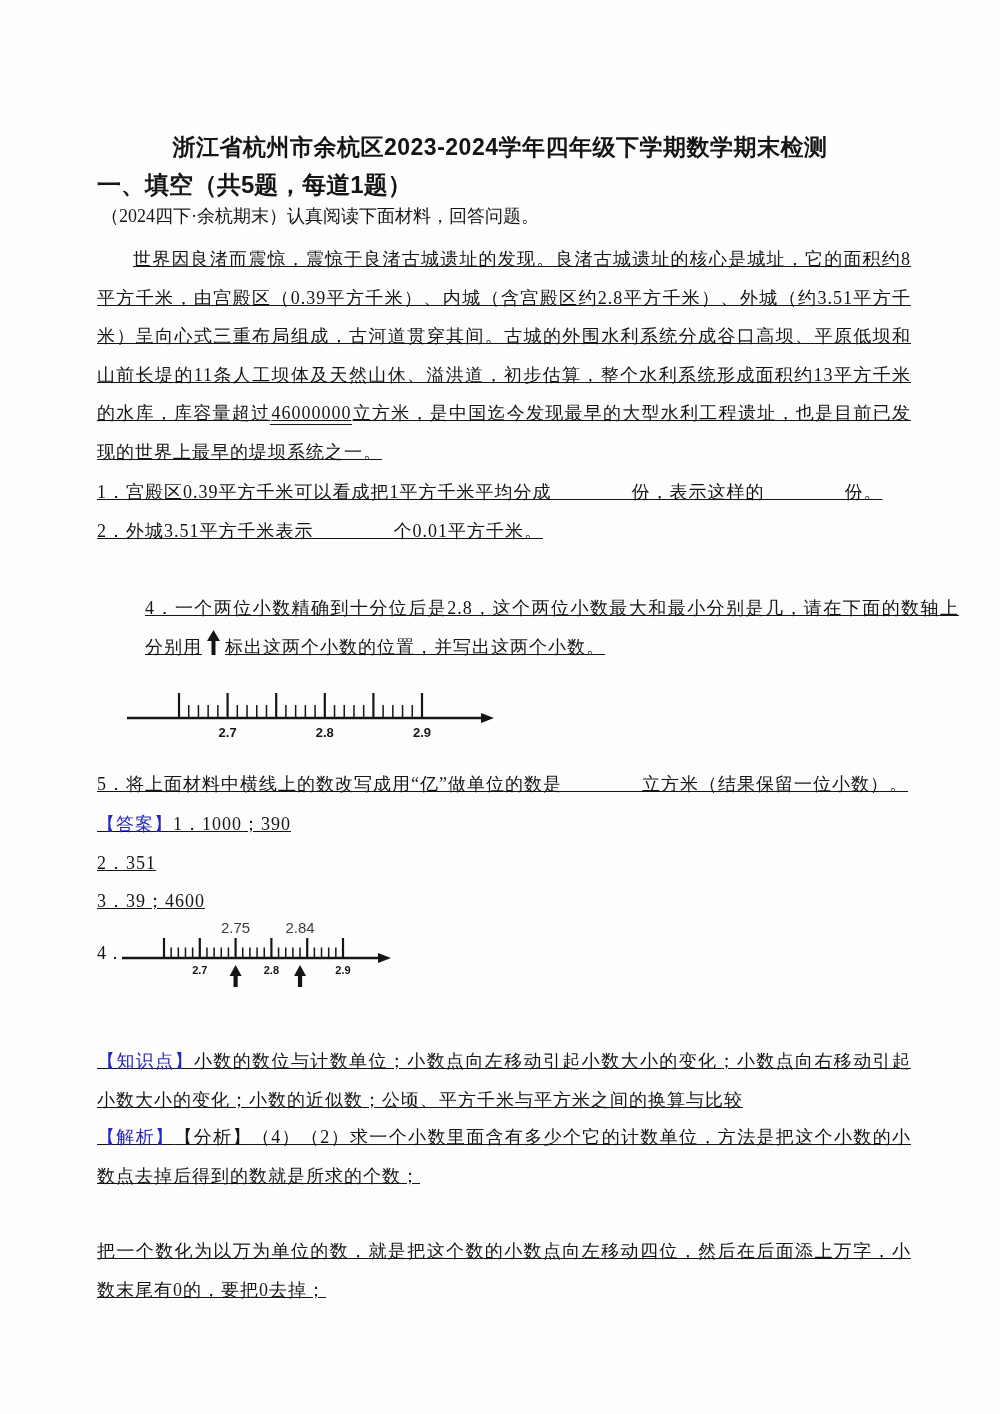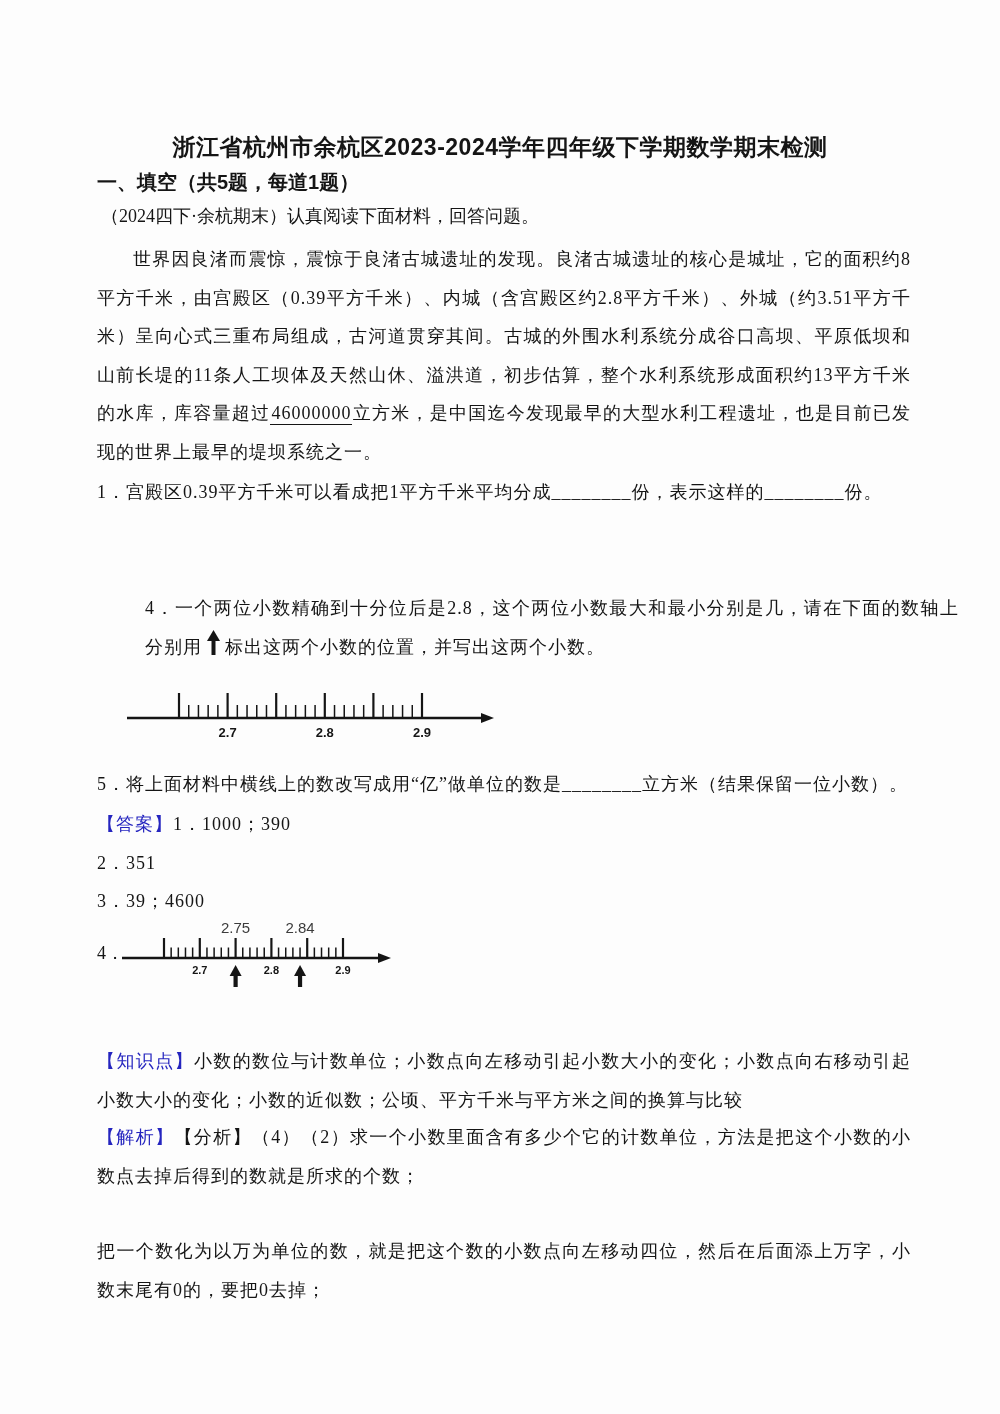--- a/index.html
+++ b/index.html
@@ -16,28 +16,29 @@
   .abs { position:absolute; }
   .doc-title {
     left:0; top:132px; width:1000px;
     text-align:center;
     font-family:"Liberation Sans","DejaVu Sans",sans-serif;
     font-size:23px; font-weight:700; letter-spacing:0.5px;
   }
   .section-heading {
     left:97px; top:169px; width:812px;
     font-family:"Liberation Sans","DejaVu Sans",sans-serif;
-    font-size:20px; font-weight:700;
+    font-size:24px; font-weight:700;
   }
   .intro { left:101px; top:204px; width:812px; font-size:18px; }
   .body-block {
     left:97px; width:814px;
     font-size:18px; line-height:38.6px;
     letter-spacing:1px;
     text-align:justify;
+    text-decoration:underline;
   }
   .material { top:240px; text-indent:2em; }
   .underlined-num { border-bottom:1.6px solid #151515; padding:0 1px 1px 1px; }
   .q1 { top:473px; } .q2 { top:512px; } .q3 { top:550px; }
   .q4 { top:589px; line-height:39px;margin-left:48px; }
   .q5 { top:765px; }
   .ans1 { top:805px; } .ans2 { top:844px; } .ans3 { top:882px; }
   .ans5 { top:1006px; }
   .knowledge { top:1042px; }
   .analysis1 { top:1118px; }
@@ -56,20 +57,21 @@
 
   <div class="abs doc-title">浙江省杭州市余杭区2023-2024学年四年级下学期数学期末检测</div>
 
   <div class="abs section-heading">一、填空（共5题，每道1题）</div>
 
   <div class="abs intro">（2024四下·余杭期末）认真阅读下面材料，回答问题。</div>
 
   <div class="abs body-block material"><span>世界因良渚而震惊，震惊于良渚古城遗址的发现。良渚古城遗址的核心是城址，它的面积约8平方千米，由宫殿区（0.39平方千米）、内城（含宫殿区约2.8平方千米）、外城（约3.51平方千米）呈向心式三重布局组成，古河道贯穿其间。古城的外围水利系统分成谷口高坝、平原低坝和山前长堤的11条人工坝体及天然山休、溢洪道，初步估算，整个水利系统形成面积约13平方千米的水库，库容量超过</span><span class="underlined-num">46000000</span><span>立方米，是中国迄今发现最早的大型水利工程遗址，也是目前已发现的世界上最早的堤坝系统之一。</span></div>
 
   <div class="abs body-block q1">1．宫殿区0.39平方千米可以看成把1平方千米平均分成________份，表示这样的________份。</div>
+  <div class="abs body-block q2">2．外城3.51平方千米表示________个0.01平方千米。</div>
 
   <div class="abs body-block q4"><span>4．一个两位小数精确到十分位后是2.8，这个两位小数最大和最小分别是几，请在下面的数轴上分别用</span><span class="inline-arrow"><svg width="15" height="26" viewBox="0 0 15 26">
           <line x1="7.5" y1="25" x2="7.5" y2="8" stroke="#151515" stroke-width="4"></line>
           <polygon points="7.5,0 1,11 14,11" fill="#151515"></polygon>
         </svg></span><span>标出这两个小数的位置，并写出这两个小数。</span></div>
 
   <svg class="abs fig1" width="385" height="64" viewBox="0 0 385 64">
       <line x1="1" y1="34" x2="363" y2="34" stroke="#151515" stroke-width="2.6"></line>
       <polygon points="368,34 355,29 355,39" fill="#151515"></polygon>
       <line x1="53" y1="34" x2="53" y2="9" stroke="#151515" stroke-width="2.2"></line>

